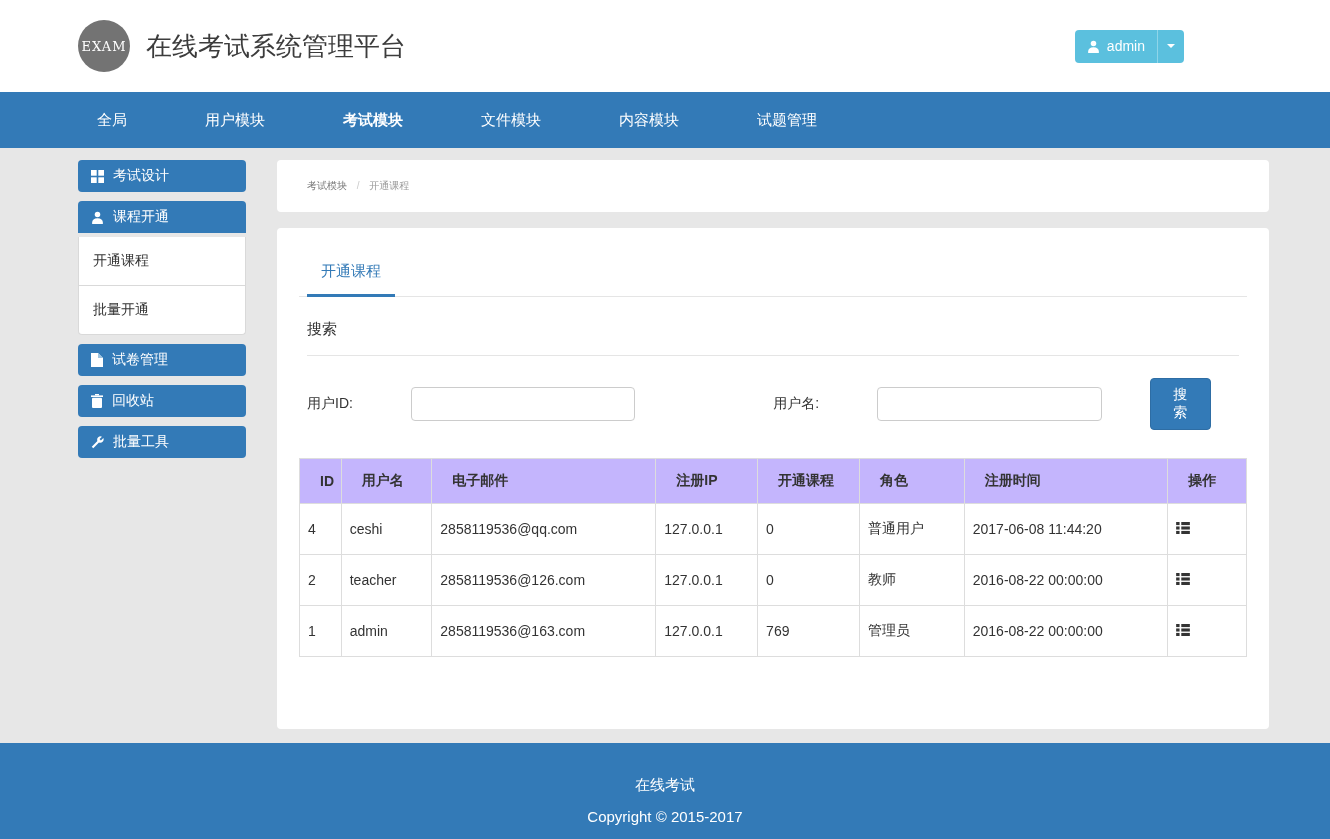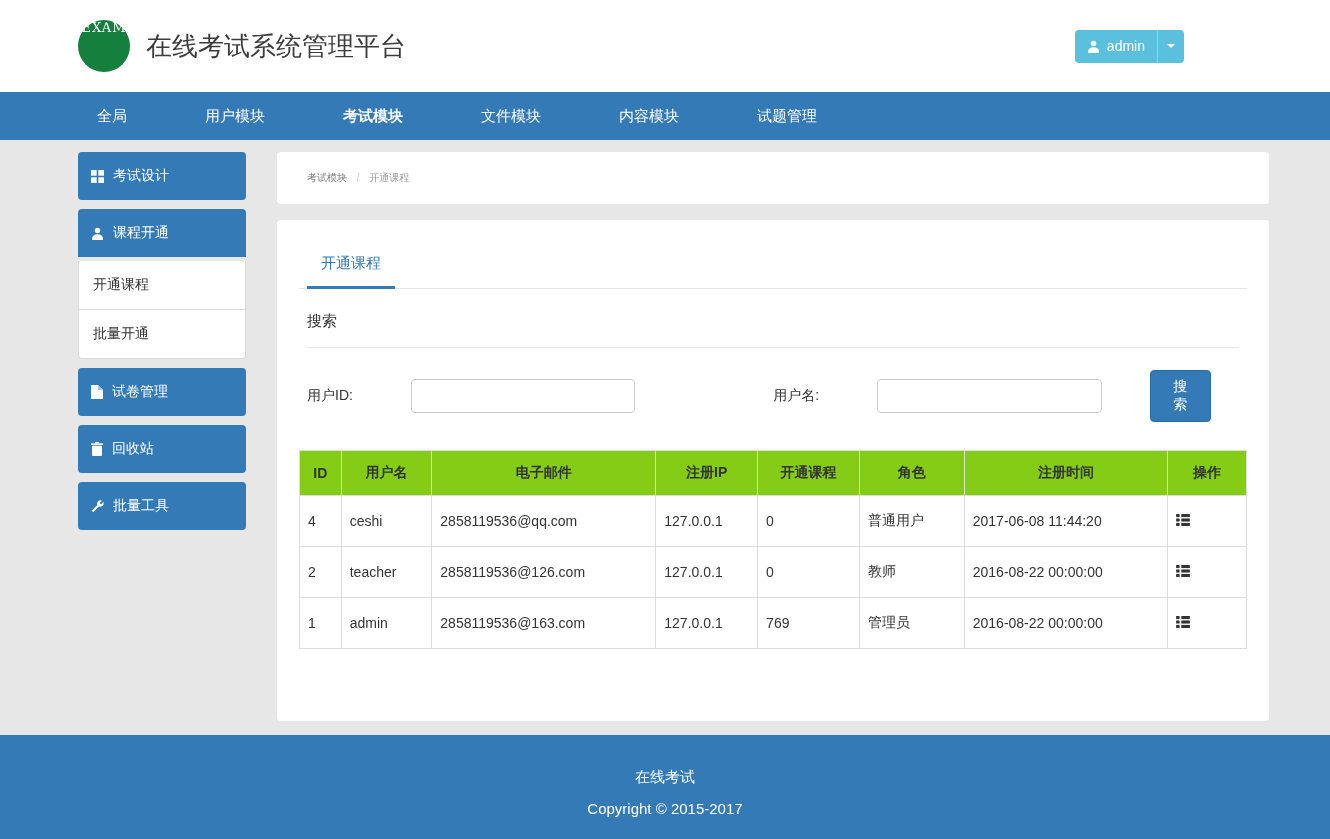--- a/index.html
+++ b/index.html
@@ -5,47 +5,47 @@
   * { margin:0; padding:0; box-sizing:border-box; }
   html,body { width:1330px; }
   body {
     font-family:"Liberation Sans","DejaVu Sans",sans-serif;
     background:#e7e7e7; color:#333; font-size:14px;
   }
 
   
   .header { height:92px; background:#fff; display:flex; align-items:center; padding:0 78px; }
   .logo {
-    width:52px; height:52px; border-radius:50%; background:#15803d; color:#fff;
-    display:flex; justify-content:center;
+    width:52px; height:52px; border-radius:50%; background:#737373; color:#fff;
+    display:flex; align-items:center; justify-content:center;
     font-family:"DejaVu Serif","Liberation Serif",serif; font-size:13px; letter-spacing:1px; flex:none;
   }
   .site-title { font-size:26px; color:#3c3c3c; margin-left:16px; font-weight:normal; }
   .admin-group { margin-left:auto; display:flex; margin-right:68px; }
   .admin-btn {
     background:#5bc0de; color:#fff; border:none; height:33px; display:flex; align-items:center;
     padding:0 12px; font-size:14px; border-radius:4px 0 0 4px; cursor:pointer; gap:7px;
     font-family:inherit;
   }
   .caret-btn {
     background:#5bc0de; border:none; border-left:1px solid #8fd5e9; width:27px; height:33px;
     border-radius:0 4px 4px 0; display:flex; align-items:center; justify-content:center; cursor:pointer;
   }
   .caret { width:0; height:0; border-left:4px solid transparent; border-right:4px solid transparent; border-top:4px solid #fff; }
 
   
-  .navbar { height:48px; background:#337ab7; display:flex; align-items:center; padding-left:58px; }
+  .navbar { height:56px; background:#337ab7; display:flex; align-items:center; padding-left:58px; }
   .nav-item { color:#fff; font-size:15px; padding:0 39px; line-height:48px; cursor:pointer; white-space:nowrap; }
   .nav-item.active { font-weight:bold; }
 
   
   .layout { display:flex; align-items:flex-start; padding:12px 0 14px; min-height:573px; }
   .sidebar { width:168px; margin-left:78px; flex:none; }
   .side-btn {
-    background:#337ab7; color:#fff; height:48px; display:flex; align-items:center;
+    background:#337ab7; color:#fff; height:32px; display:flex; align-items:center;
     padding:0 13px; border-radius:4px; margin-bottom:9px; font-size:14px; cursor:pointer; gap:9px;
   }
   .side-group { margin-bottom:9px; }
   .side-group .side-btn { margin-bottom:4px; border-radius:4px 4px 0 0;align-items:center; }
   .side-sub {
     background:#fff; border:1px solid #d9d9d9; border-top:none; padding:15px 14px;
     font-size:14px; color:#333; cursor:pointer;
   }
   .side-sub:last-child { border-radius:0 0 4px 4px; }
   .icon { display:inline-flex; align-items:center; justify-content:center; flex:none; }
@@ -70,21 +70,21 @@
     width:231px; height:34px; border:1px solid #ccc; border-radius:4px; margin-left:10px;
     padding:0 10px; font-size:14px; font-family:inherit; color:#333;
   }
   .label2 { margin-left:90px; }
   .search-btn {
     margin-left:auto; margin-right:28px; background:#337ab7; border:1px solid #2e6da4; color:#fff;
     font-size:14px; padding:7px 16px; border-radius:4px; cursor:pointer; font-family:inherit;
   }
 
   .data-table { width:100%; margin-top:28px; border-collapse:collapse; table-layout:fixed; }
-  .data-table th { background:#84cc16; border:1px solid #ddd; text-align:center; padding:13px 4px; font-size:14px; color:#333; font-weight:bold; }
+  .data-table th { background:#c4b5fd; border:1px solid #ddd; text-align:left; padding:13px 20px; font-size:14px; color:#333; font-weight:bold; }
   .data-table td { border:1px solid #ddd; padding:16px 8px; font-size:14px; color:#333; background:#fff; }
   .action-cell { cursor:pointer; }
   .action-icon { color:#333; display:inline-flex; }
 
   
   .footer { background:#337ab7; color:#fff; text-align:center; height:126px; padding-top:33px; }
   .footer-site { font-size:15px; }
   .footer-copy { font-size:15px; margin-top:13px; }
 </style>
 </head>

